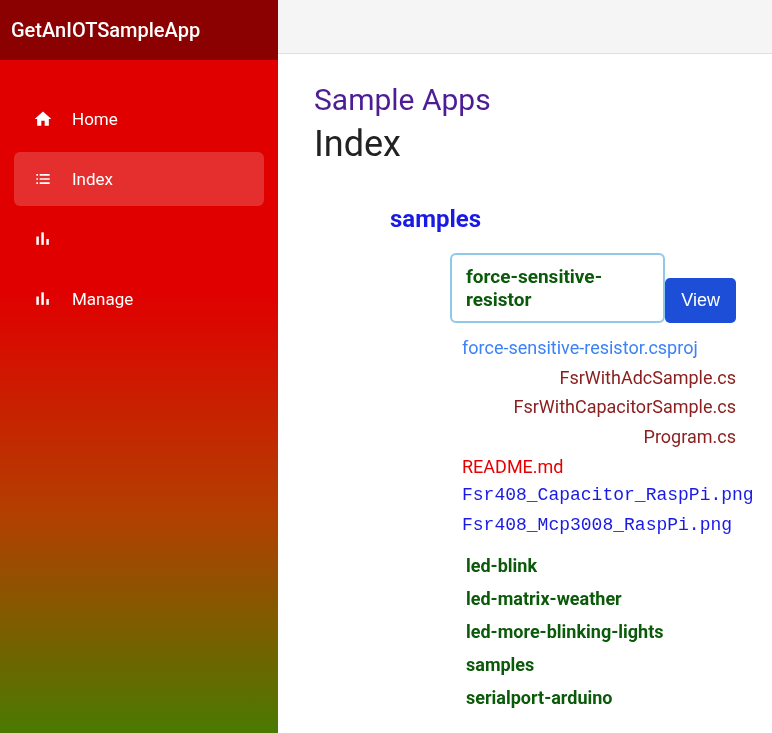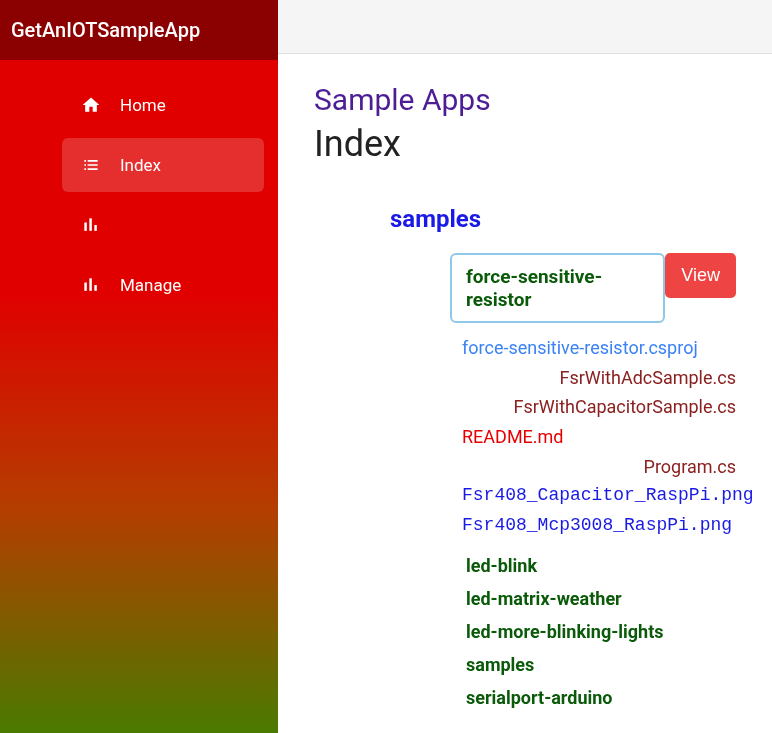--- a/index.html
+++ b/index.html
@@ -17,22 +17,21 @@
       color: #fff;
       flex-shrink: 0;
     }
     .sidebar-header {
       background: #8b0000;
       padding: 18px 11px;
       font-size: 20px;
       font-weight: 500;
     }
     .sidebar-nav {
-      padding: 18px 14px;
-      margin-left: 48px;
+      padding: 32px 14px;
     }
     .sidebar-item {
       display: flex;
       align-items: center;
       padding: 16px 18px;
       font-size: 17px;
       cursor: pointer;
       border-radius: 6px;
       margin-bottom: 6px;
     }
@@ -79,33 +78,33 @@
       color: #1a1ae6;
       font-size: 24px;
       font-weight: 700;
       margin-bottom: 20px;
     }
     .folder-children {
       padding-left: 60px;
     }
     .folder-open-row {
       display: flex;
-      align-items: flex-start;
+      align-items: flex-end;
       margin-bottom: 10px;
     }
     .folder-open-box {
       border: 2px solid #8fc8e8;
       border-radius: 6px;
       padding: 10px 14px;
       color: #0a5a0a;
       font-weight: 700;
       font-size: 19px;
     }
     .view-btn {
-      background: #ef4444;
+      background: #1d4ed8;
       color: #fff;
       border: none;
       border-radius: 5px;
       padding: 12px 16px;
       font-size: 18px;
       cursor: pointer;
     }
     .file-list {
       padding-left: 12px;
       margin-bottom: 14px;
@@ -190,22 +189,22 @@
 
         <div class="folder-open-row">
           <div class="folder-open-box">force-sensitive-resistor</div>
           <button class="view-btn">View</button>
         </div>
 
         <div class="file-list">
           <div class="file-item file-csproj">force-sensitive-resistor.csproj</div>
           <div class="file-item file-cs">FsrWithAdcSample.cs</div>
           <div class="file-item file-cs">FsrWithCapacitorSample.cs</div>
+          <div class="file-item file-cs">Program.cs</div>
           <div class="file-item file-md">README.md</div>
-          <div class="file-item file-cs">Program.cs</div>
           <div class="file-item file-png">Fsr408_Capacitor_RaspPi.png</div>
           <div class="file-item file-png">Fsr408_Mcp3008_RaspPi.png</div>
         </div>
 
         <div class="sibling-folder">led-blink</div>
         <div class="sibling-folder">led-matrix-weather</div>
         <div class="sibling-folder">led-more-blinking-lights</div>
         <div class="sibling-folder">samples</div>
         <div class="sibling-folder">serialport-arduino</div>
 

